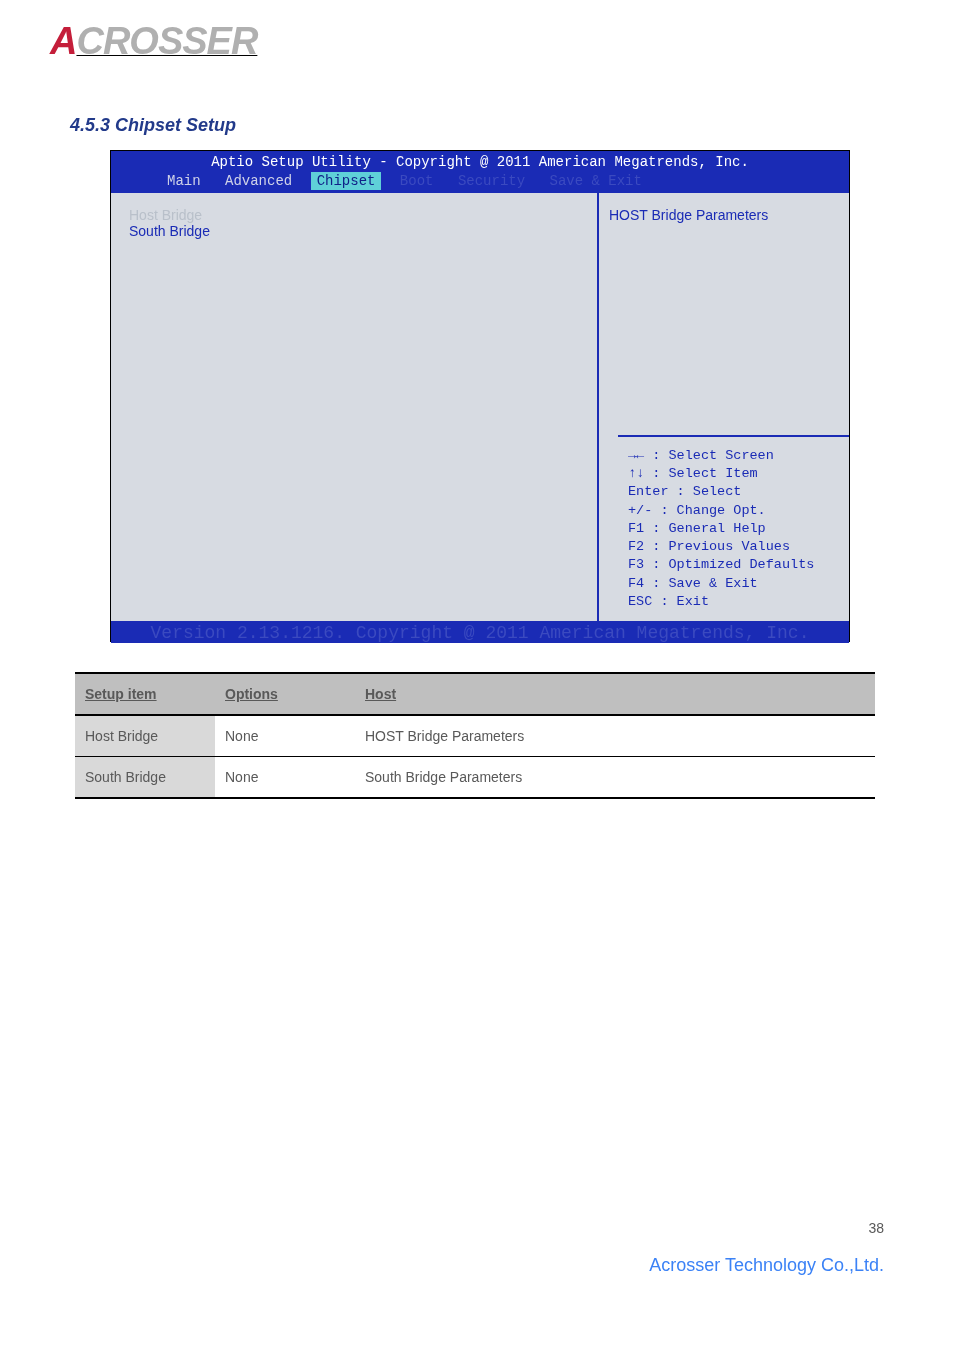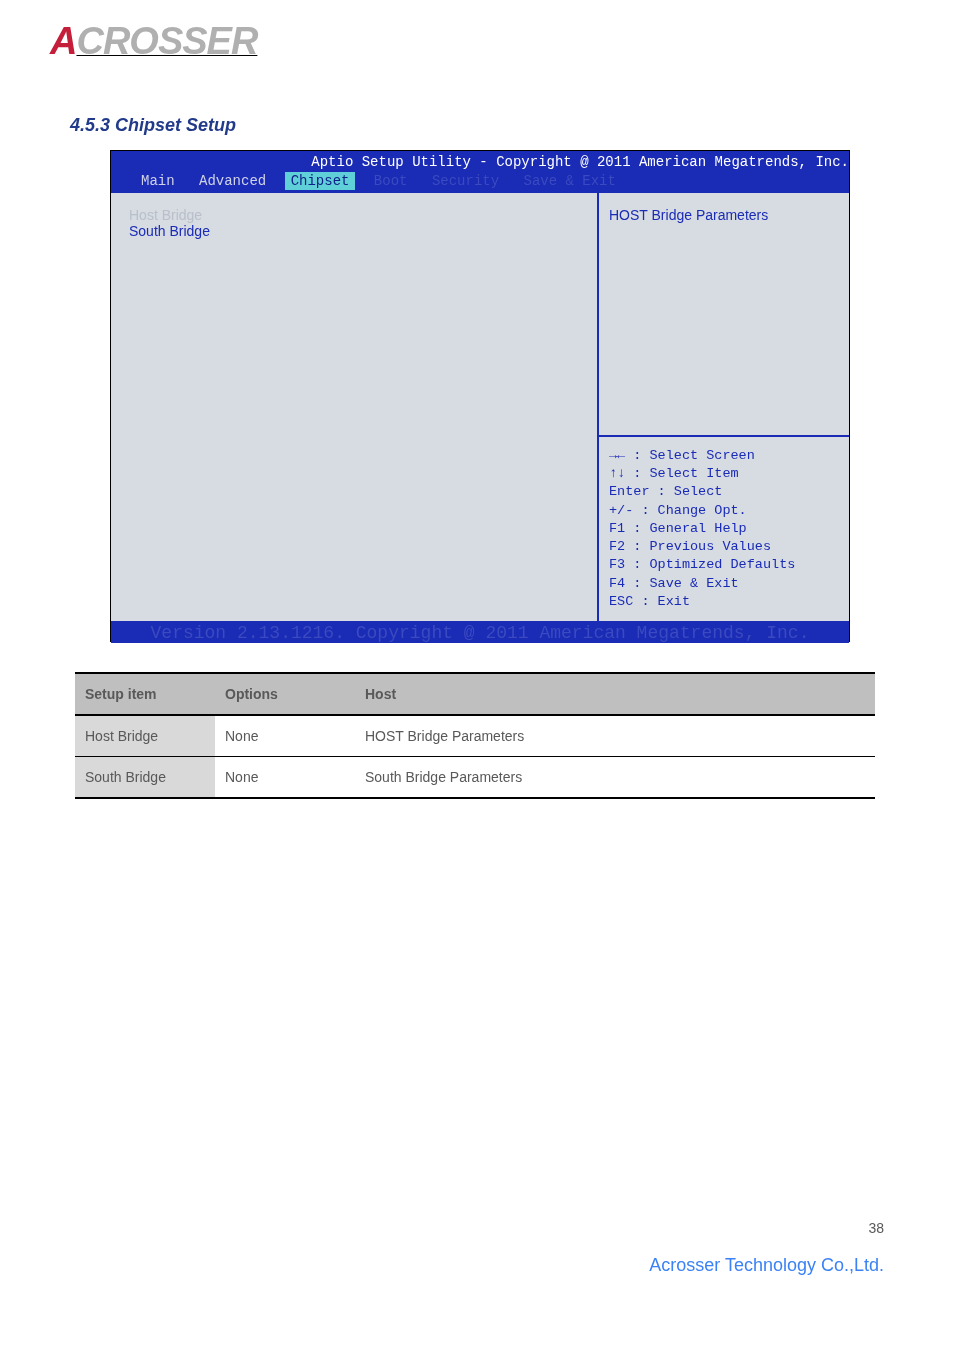--- a/index.html
+++ b/index.html
@@ -50,25 +50,25 @@
     border: 1px solid #000;
   }
   .bios-header {
     height: 42px;
     background: #1a2bb5;
     color: #ffffff;
     font-family: "Courier New", monospace;
     font-size: 14px;
   }
   .bios-title {
-    text-align: right;
+    text-align: center;
     padding-top: 3px;
   }
   .bios-tabs {
-    padding-left: 24px;
+    padding-left: 50px;
     padding-top: 2px;
   }
   .bios-tab {
     display: inline-block;
     padding: 1px 6px;
     margin-right: 4px;
     color: #cfd2e8;
   }
   .bios-tab.active {
     background: #5fd0d8;
@@ -101,20 +101,21 @@
     font-family: Arial, sans-serif;
     font-size: 14px;
   }
   .bios-right-bottom {
     border-top: 2px solid #1a2bb5;
     padding: 10px 10px;
     font-family: "Courier New", monospace;
     font-size: 13.5px;
     color: #1a2bb5;
     line-height: 1.35;
+    margin-left: 19px;
   }
   .bios-footer {
     height: 22px;
     background: #1a2bb5;
     color: #3b4ac0;
     text-align: center;
     font-family: "Courier New", monospace;
     font-size: 18px;
     padding-top: 2px;
   }
@@ -131,20 +132,21 @@
     padding: 12px 10px;
     text-align: left;
     vertical-align: middle;
   }
   .info-table thead th {
     background: #bfbfbf;
     border-top: 2px solid #000;
     border-bottom: 2px solid #000;
     color: #595959;
     font-weight: bold;
+    text-decoration: underline;
   }
   .info-table tbody td {
     color: #595959;
   }
   .info-table tbody td:first-child { background: #d9d9d9; width: 140px; }
   .info-table tbody td:nth-child(2) { width: 140px; }
   .info-table tbody tr:last-child td { border-bottom: 2px solid #000; }
   .page-num {
     position: absolute;
     right: 70px;

